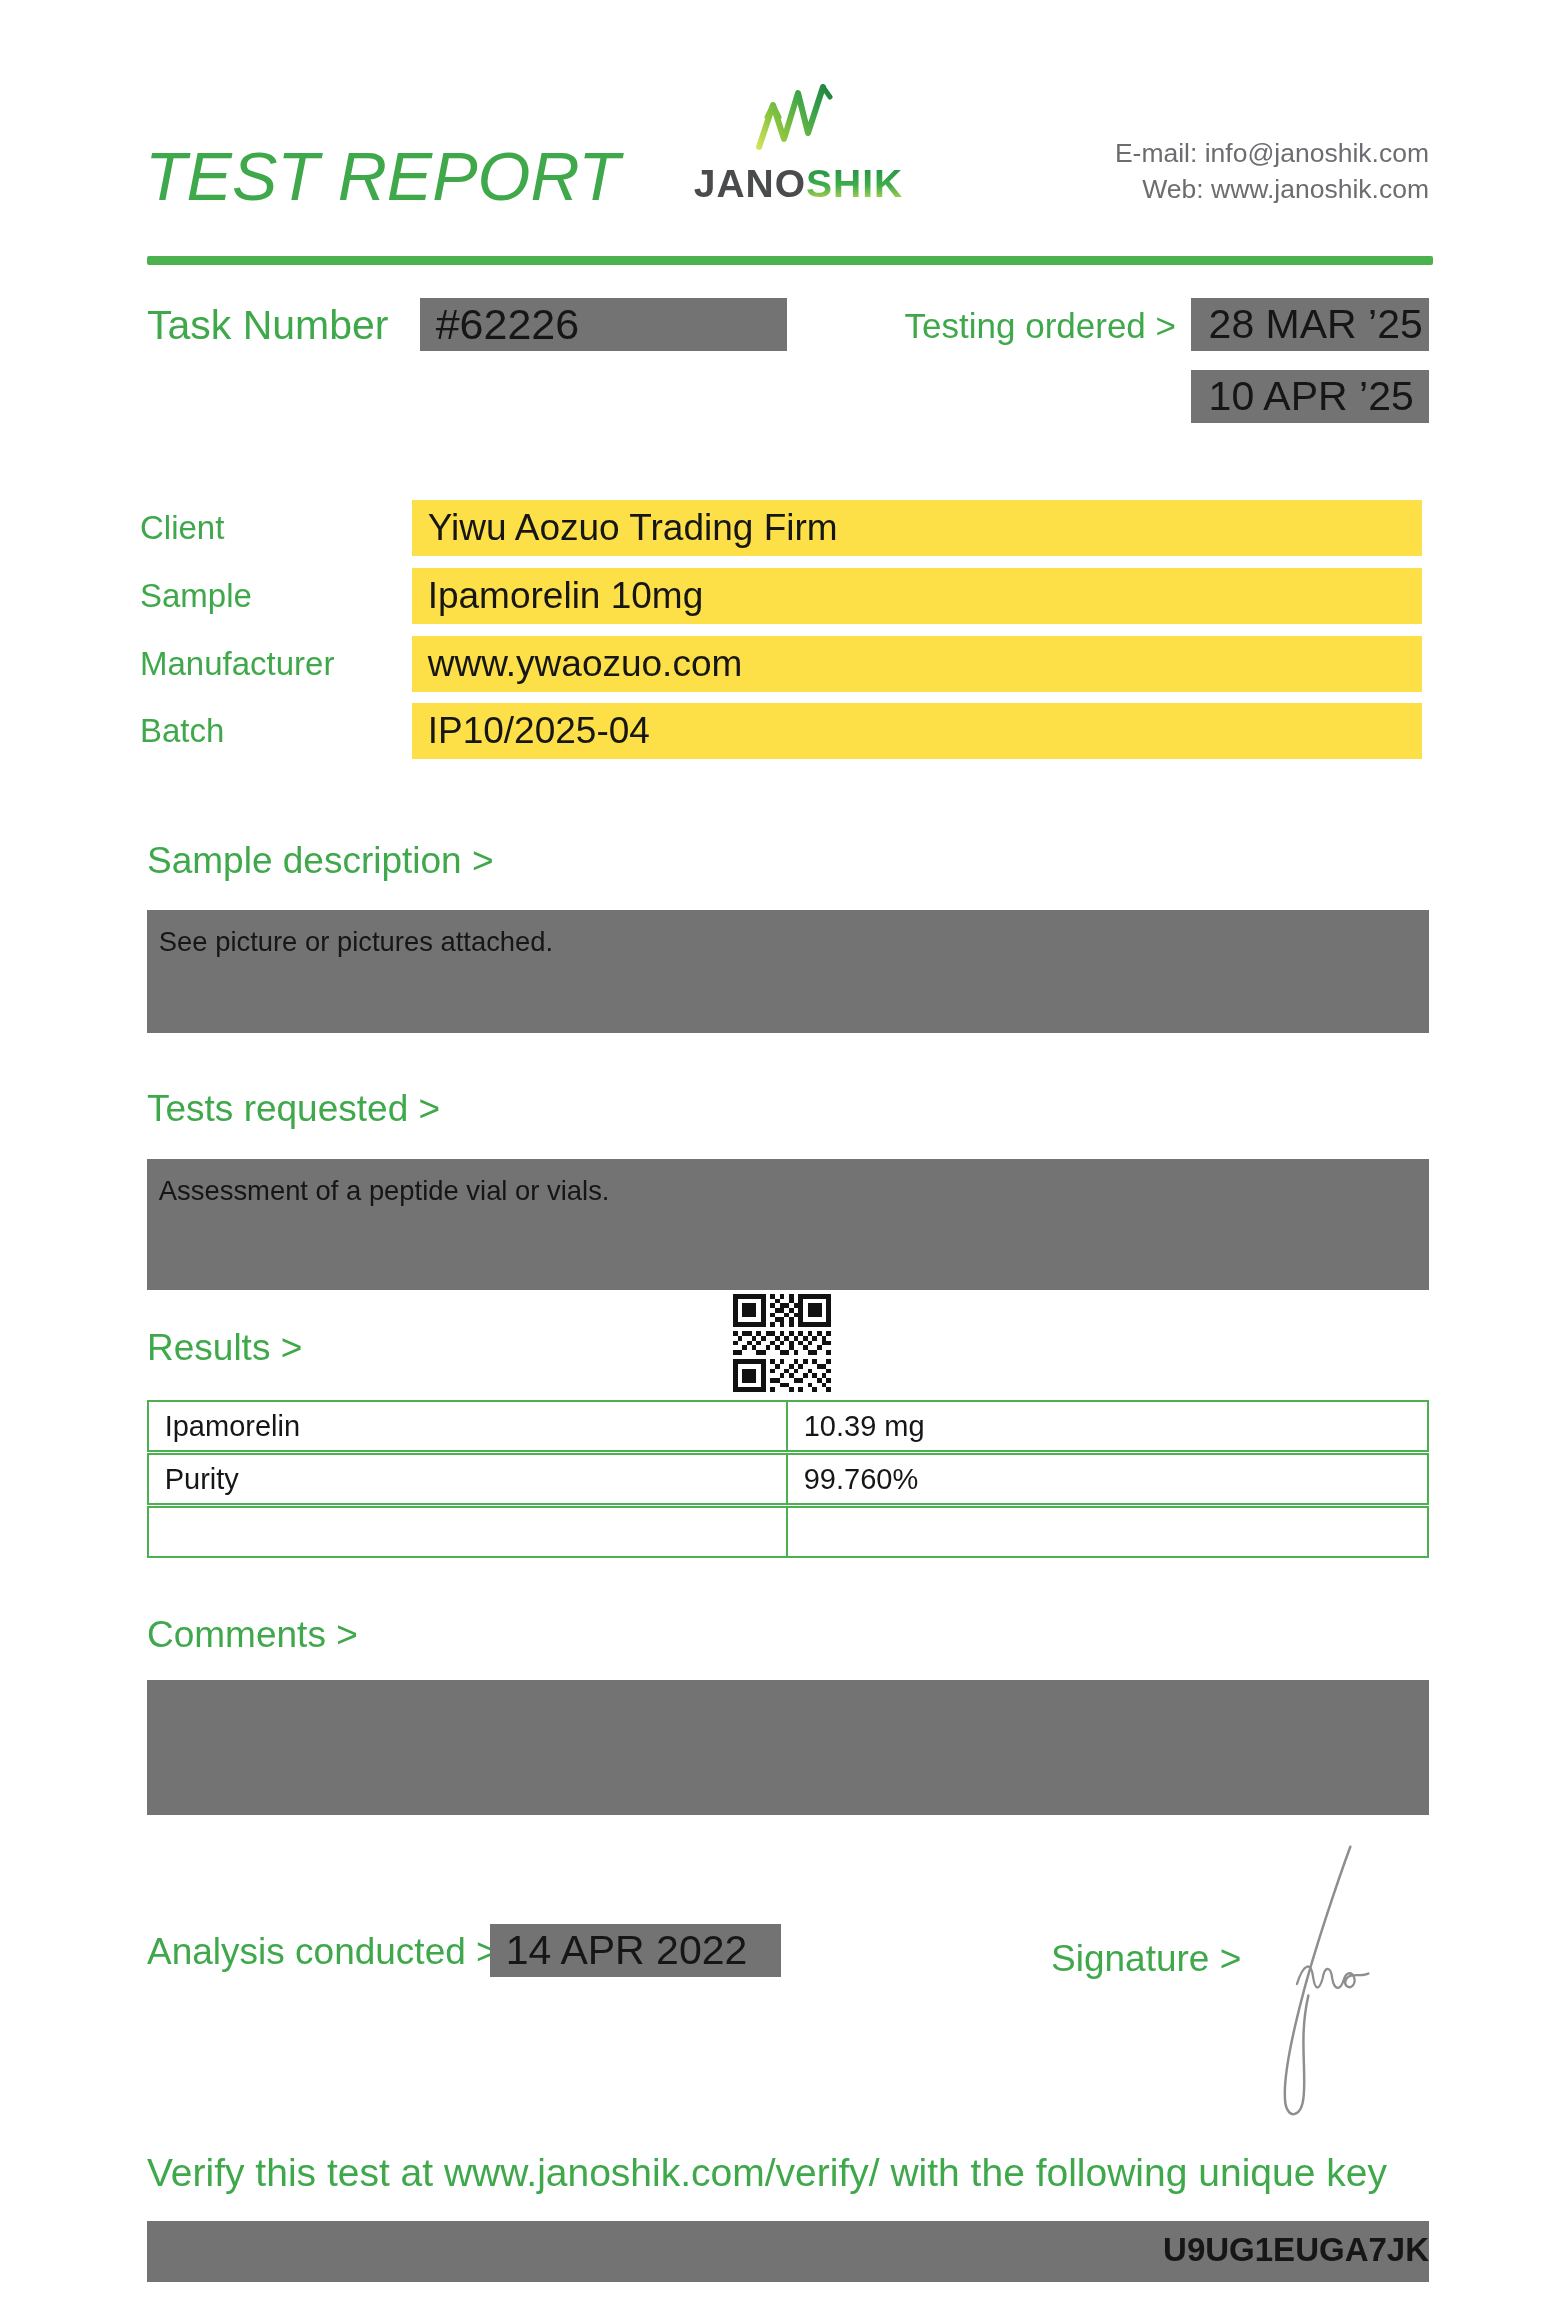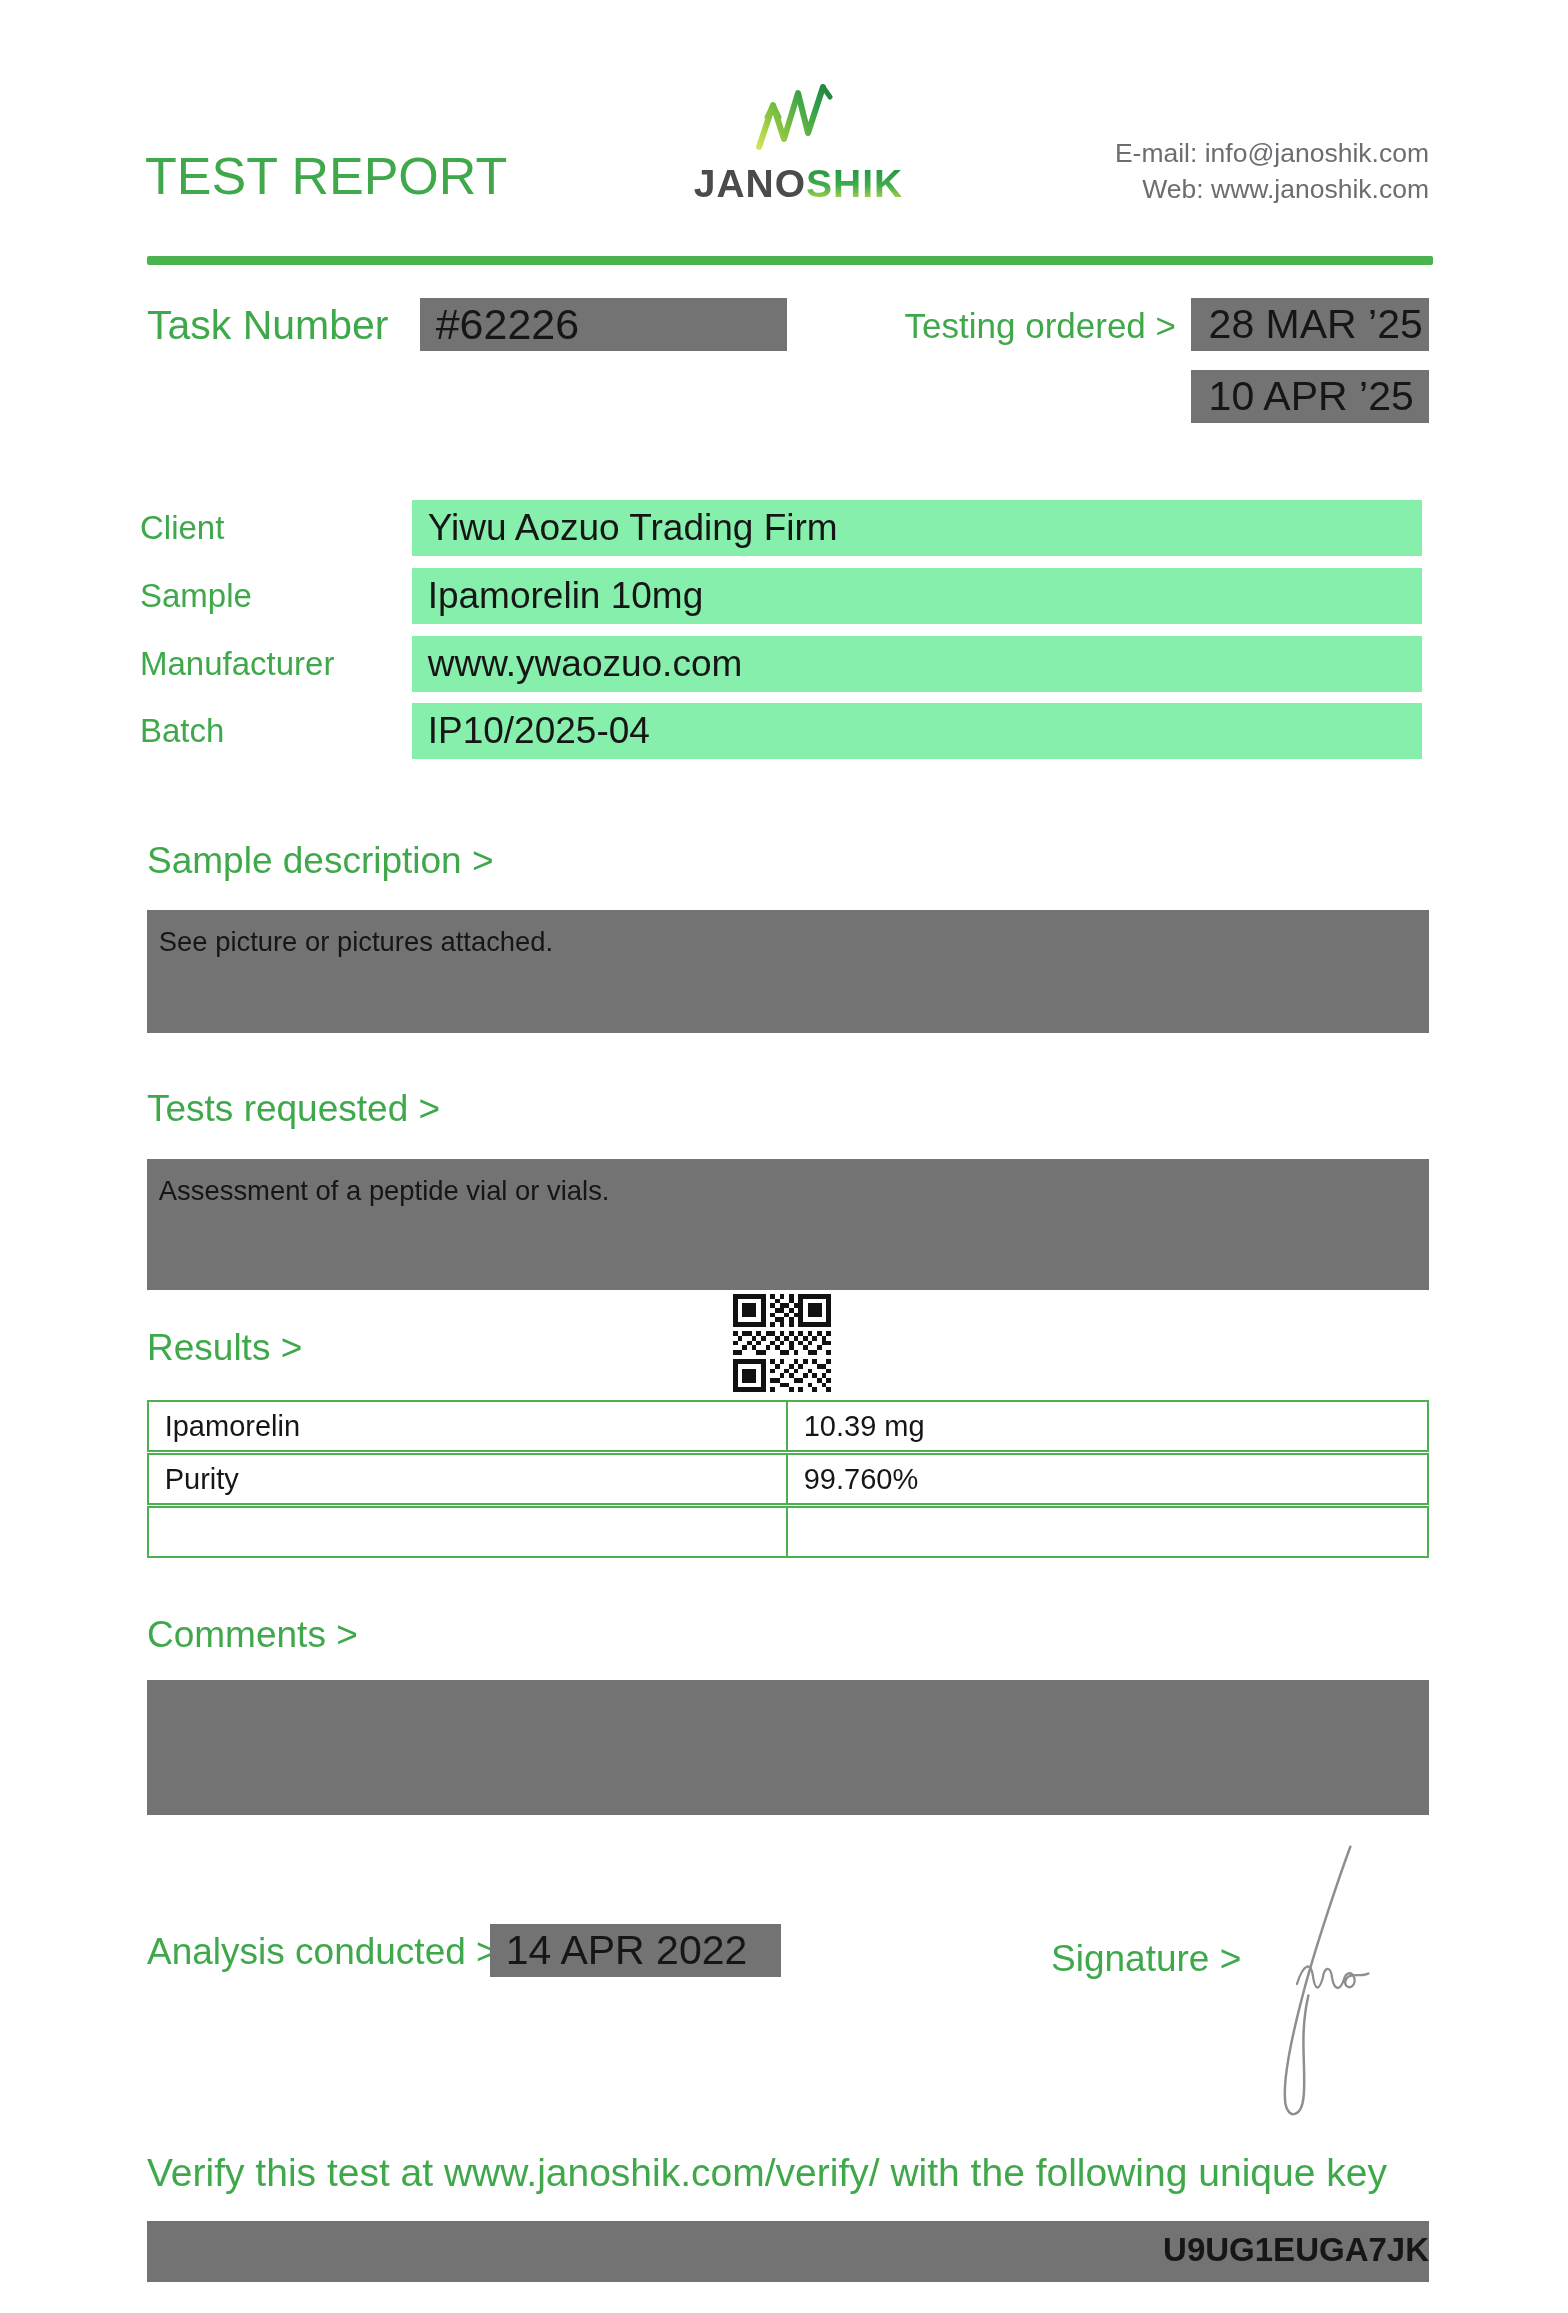--- a/index.html
+++ b/index.html
@@ -4,21 +4,21 @@
 <style>
   html,body{margin:0;padding:0;background:#ffffff;}
   .page{
     position:relative;width:1568px;height:2313px;background:#ffffff;
     font-family:"Liberation Sans", sans-serif;color:#161616;overflow:hidden;
   }
   .green{color:#3fa84b;}
   .abs{position:absolute;}
   .gbox{position:absolute;background:#737373;}
 
-  #title{left:145px;top:137px;font-size:52px;line-height:78px;letter-spacing:0px;font-weight:400;}
+  #title{left:145px;top:137px;font-size:68px;line-height:78px;letter-spacing:0px;font-weight:400;font-style:italic;}
 
   #logo{left:676px;top:76px;width:245px;text-align:center;}
   #logo-icon{display:block;margin:0 auto;width:96px;height:82px;}
   #logo-text{margin-top:3.9px;font-size:39px;font-weight:700;letter-spacing:1px;color:#4a4b4d;}
   .shik{color:#3aa047;}
   @supports ((-webkit-background-clip:text) or (background-clip:text)){
     .shik{
       background:linear-gradient(180deg,#1e8c46 0%,#3fae4c 55%,#b9d54d 90%,#e4e95f 100%);
       -webkit-background-clip:text;background-clip:text;color:transparent;
     }
@@ -36,21 +36,21 @@
   #ordered-label{top:300px;}
   #received-label{top:371px;}
   .date-box{width:238px;height:53px;left:1191px;}
   #ordered-box{top:298px;}
   #received-box{top:370px;}
   .date-box span{display:block;padding-left:17.6px;line-height:53px;font-size:41px;}
 
   #details{left:140px;top:500px;width:1282px;display:flex;flex-direction:column;gap:11.8px;}
   .detail-row{display:flex;height:56px;}
   .detail-label{width:272px;flex:none;line-height:56px;font-size:33px;}
-  .detail-value{flex:1;background:#86efac;}
+  .detail-value{flex:1;background:#fde047;}
   .detail-value span{display:block;padding-left:15.7px;line-height:56px;font-size:37px;}
 
   .section-heading{left:147px;font-size:37px;line-height:45px;}
   #desc-heading{top:838px;}
   #desc-box{left:147px;top:910px;width:1282px;height:123px;}
   #tests-heading{top:1086px;}
   #tests-box{left:147px;top:1159px;width:1282px;height:131px;}
   .bigbox span{display:block;padding:13.7px 0 0 11.8px;font-size:27.4px;line-height:35px;}
 
   #results-heading{top:1325px;}

